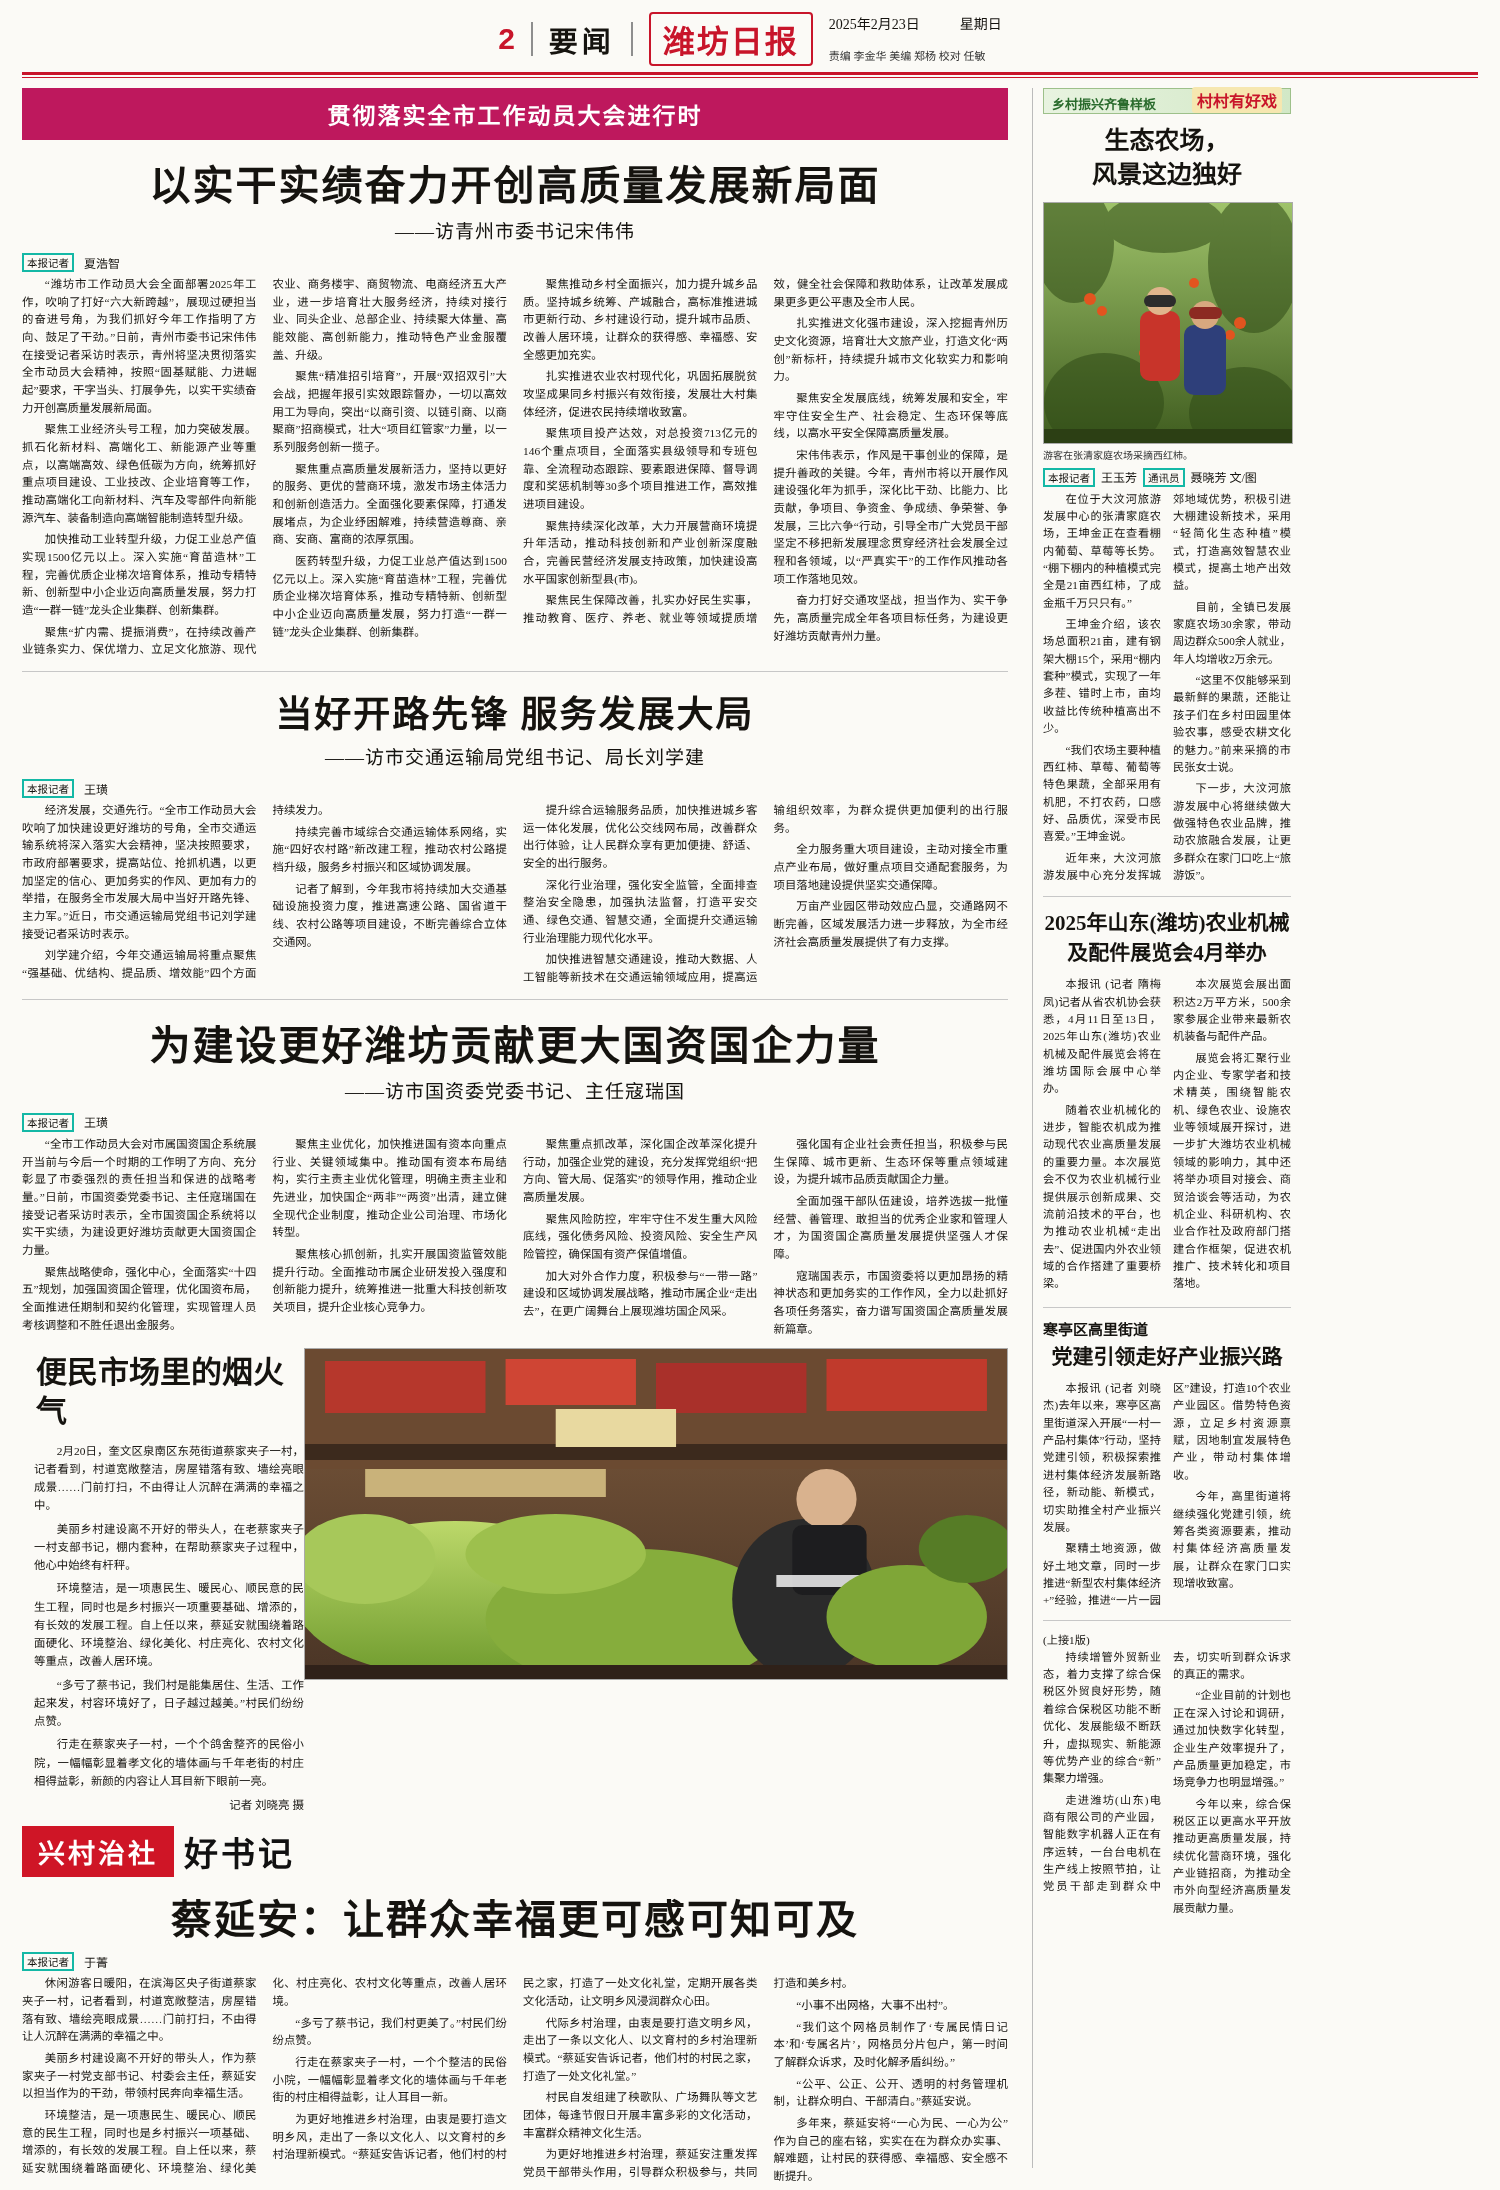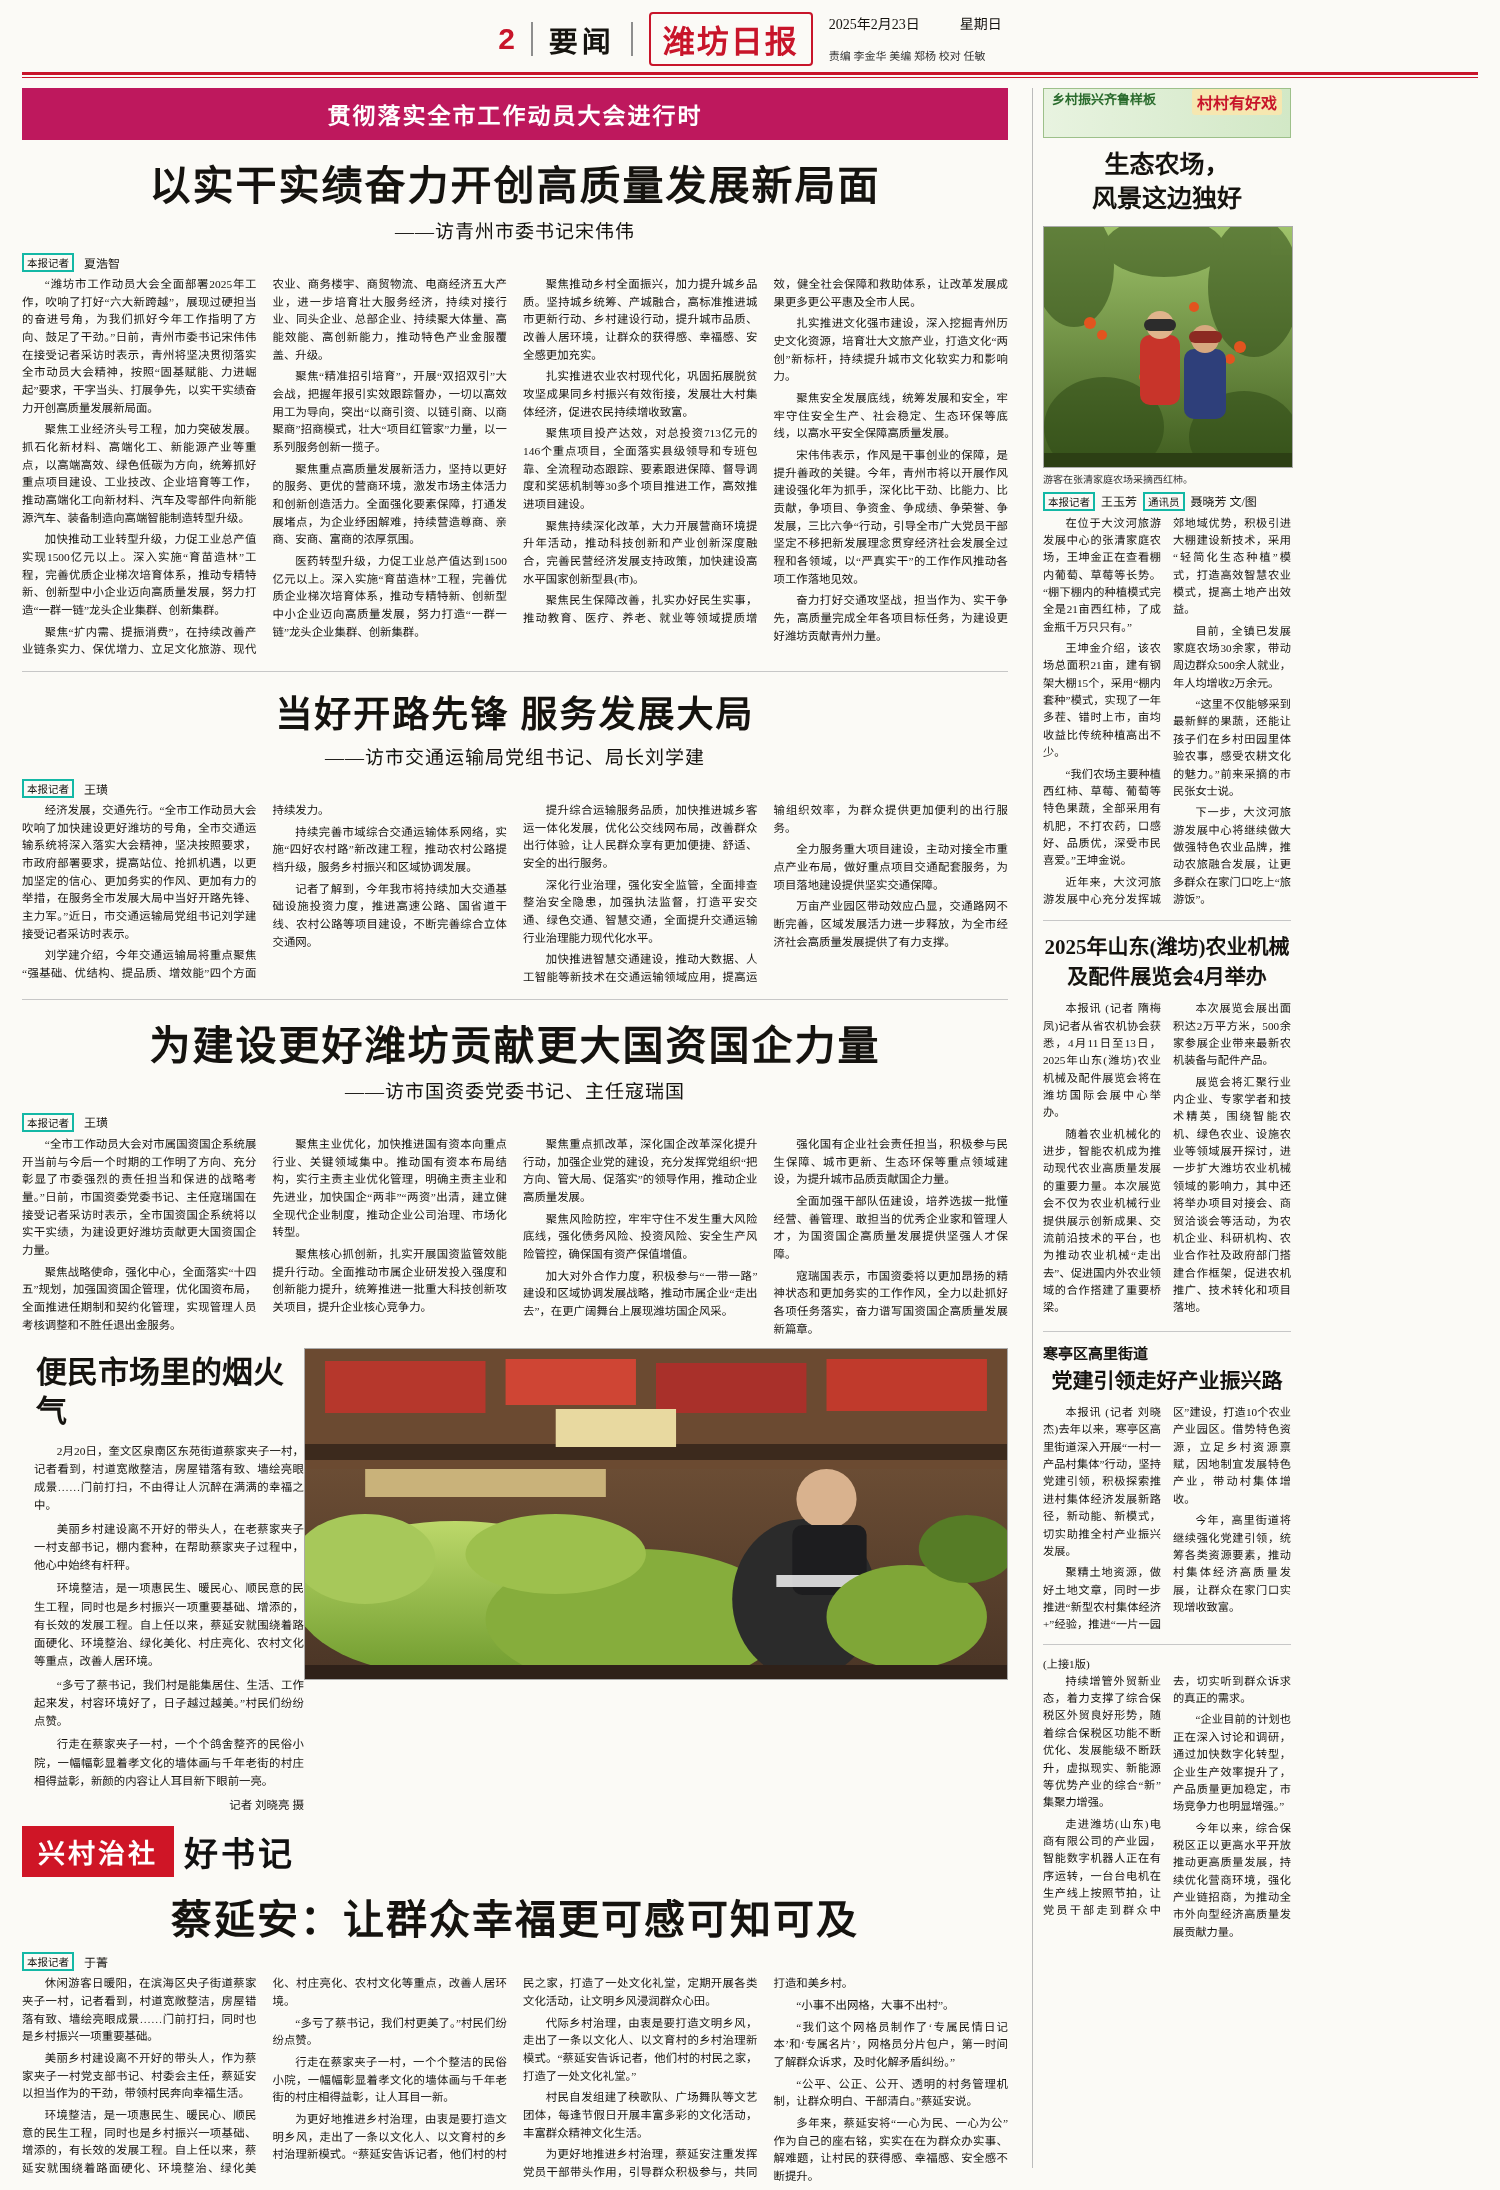--- a/index.html
+++ b/index.html
@@ -85,22 +85,22 @@
     background:#cf1526;color:#fff;font-weight:bold;font-size:27px;
     padding:6px 16px;letter-spacing:3px;position:relative;
   }
   .ribbon-script{
     font-size:34px;font-weight:bold;color:#111;letter-spacing:3px;
     font-family:"Liberation Serif",serif;
   }
 
   
   .rc-banner{
-    height:50px;background:linear-gradient(90deg,#e8f3e0,#d2e8c6);
-    border:1px solid #9dc08a;display:flex;align-items:flex-start;
+    height:26px;background:linear-gradient(90deg,#e8f3e0,#d2e8c6);
+    border:1px solid #9dc08a;display:flex;align-items:flex-end;
     justify-content:space-between;padding:0 8px;box-sizing:border-box;
     margin-bottom:8px;
   }
   .rc-banner .t1{font-size:13px;font-weight:bold;color:#2a6b2d;}
   .rc-banner .t2{font-size:16px;font-weight:bold;color:#c8152a;
     background:#f6e7b0;padding:1px 5px;border-radius:3px;}
   .rc-title{
     font-size:25px;font-weight:bold;text-align:center;line-height:1.35;margin:10px 0 10px 0;
   }
   .rc-photo{width:100%;height:240px;border:1px solid #aaa;position:relative;overflow:hidden;}
@@ -266,21 +266,21 @@
         <div class="ribbon-script">好书记</div>
       </div>
 
       <div style="margin-top:10px;">
         <h1 class="head">蔡延安：让群众幸福更可感可知可及</h1>
         <div class="byline">
           <span class="box">本报记者</span>
           <span>于菁</span>
         </div>
         <div class="art cols4">
-          <p>休闲游客日暖阳，在滨海区央子街道蔡家夹子一村，记者看到，村道宽敞整洁，房屋错落有致、墙绘亮眼成景……门前打扫，同时也是乡村振兴一项重要基础。</p>
+          <p>休闲游客日暖阳，在滨海区央子街道蔡家夹子一村，记者看到，村道宽敞整洁，房屋错落有致、墙绘亮眼成景……门前打扫，不由得让人沉醉在满满的幸福之中。</p>
           <p>美丽乡村建设离不开好的带头人，作为蔡家夹子一村党支部书记、村委会主任，蔡延安以担当作为的干劲，带领村民奔向幸福生活。</p>
           <p>环境整洁，是一项惠民生、暖民心、顺民意的民生工程，同时也是乡村振兴一项基础、增添的，有长效的发展工程。自上任以来，蔡延安就围绕着路面硬化、环境整治、绿化美化、村庄亮化、农村文化等重点，改善人居环境。</p>
           <p>“多亏了蔡书记，我们村更美了。”村民们纷纷点赞。</p>
           <p>行走在蔡家夹子一村，一个个整洁的民俗小院，一幅幅彰显着孝文化的墙体画与千年老街的村庄相得益彰，让人耳目一新。</p>
           <p>为更好地推进乡村治理，由衷是要打造文明乡风，走出了一条以文化人、以文育村的乡村治理新模式。“蔡延安告诉记者，他们村的村民之家，打造了一处文化礼堂，定期开展各类文化活动，让文明乡风浸润群众心田。</p>
           <p>代际乡村治理，由衷是要打造文明乡风，走出了一条以文化人、以文育村的乡村治理新模式。“蔡延安告诉记者，他们村的村民之家，打造了一处文化礼堂。”</p>
           <p>村民自发组建了秧歌队、广场舞队等文艺团体，每逢节假日开展丰富多彩的文化活动，丰富群众精神文化生活。</p>
           <p>为更好地推进乡村治理，蔡延安注重发挥党员干部带头作用，引导群众积极参与，共同打造和美乡村。</p>
           <p>“小事不出网格，大事不出村”。</p>
           <p>“我们这个网格员制作了‘专属民情日记本’和‘专属名片’，网格员分片包户，第一时间了解群众诉求，及时化解矛盾纠纷。”</p>

